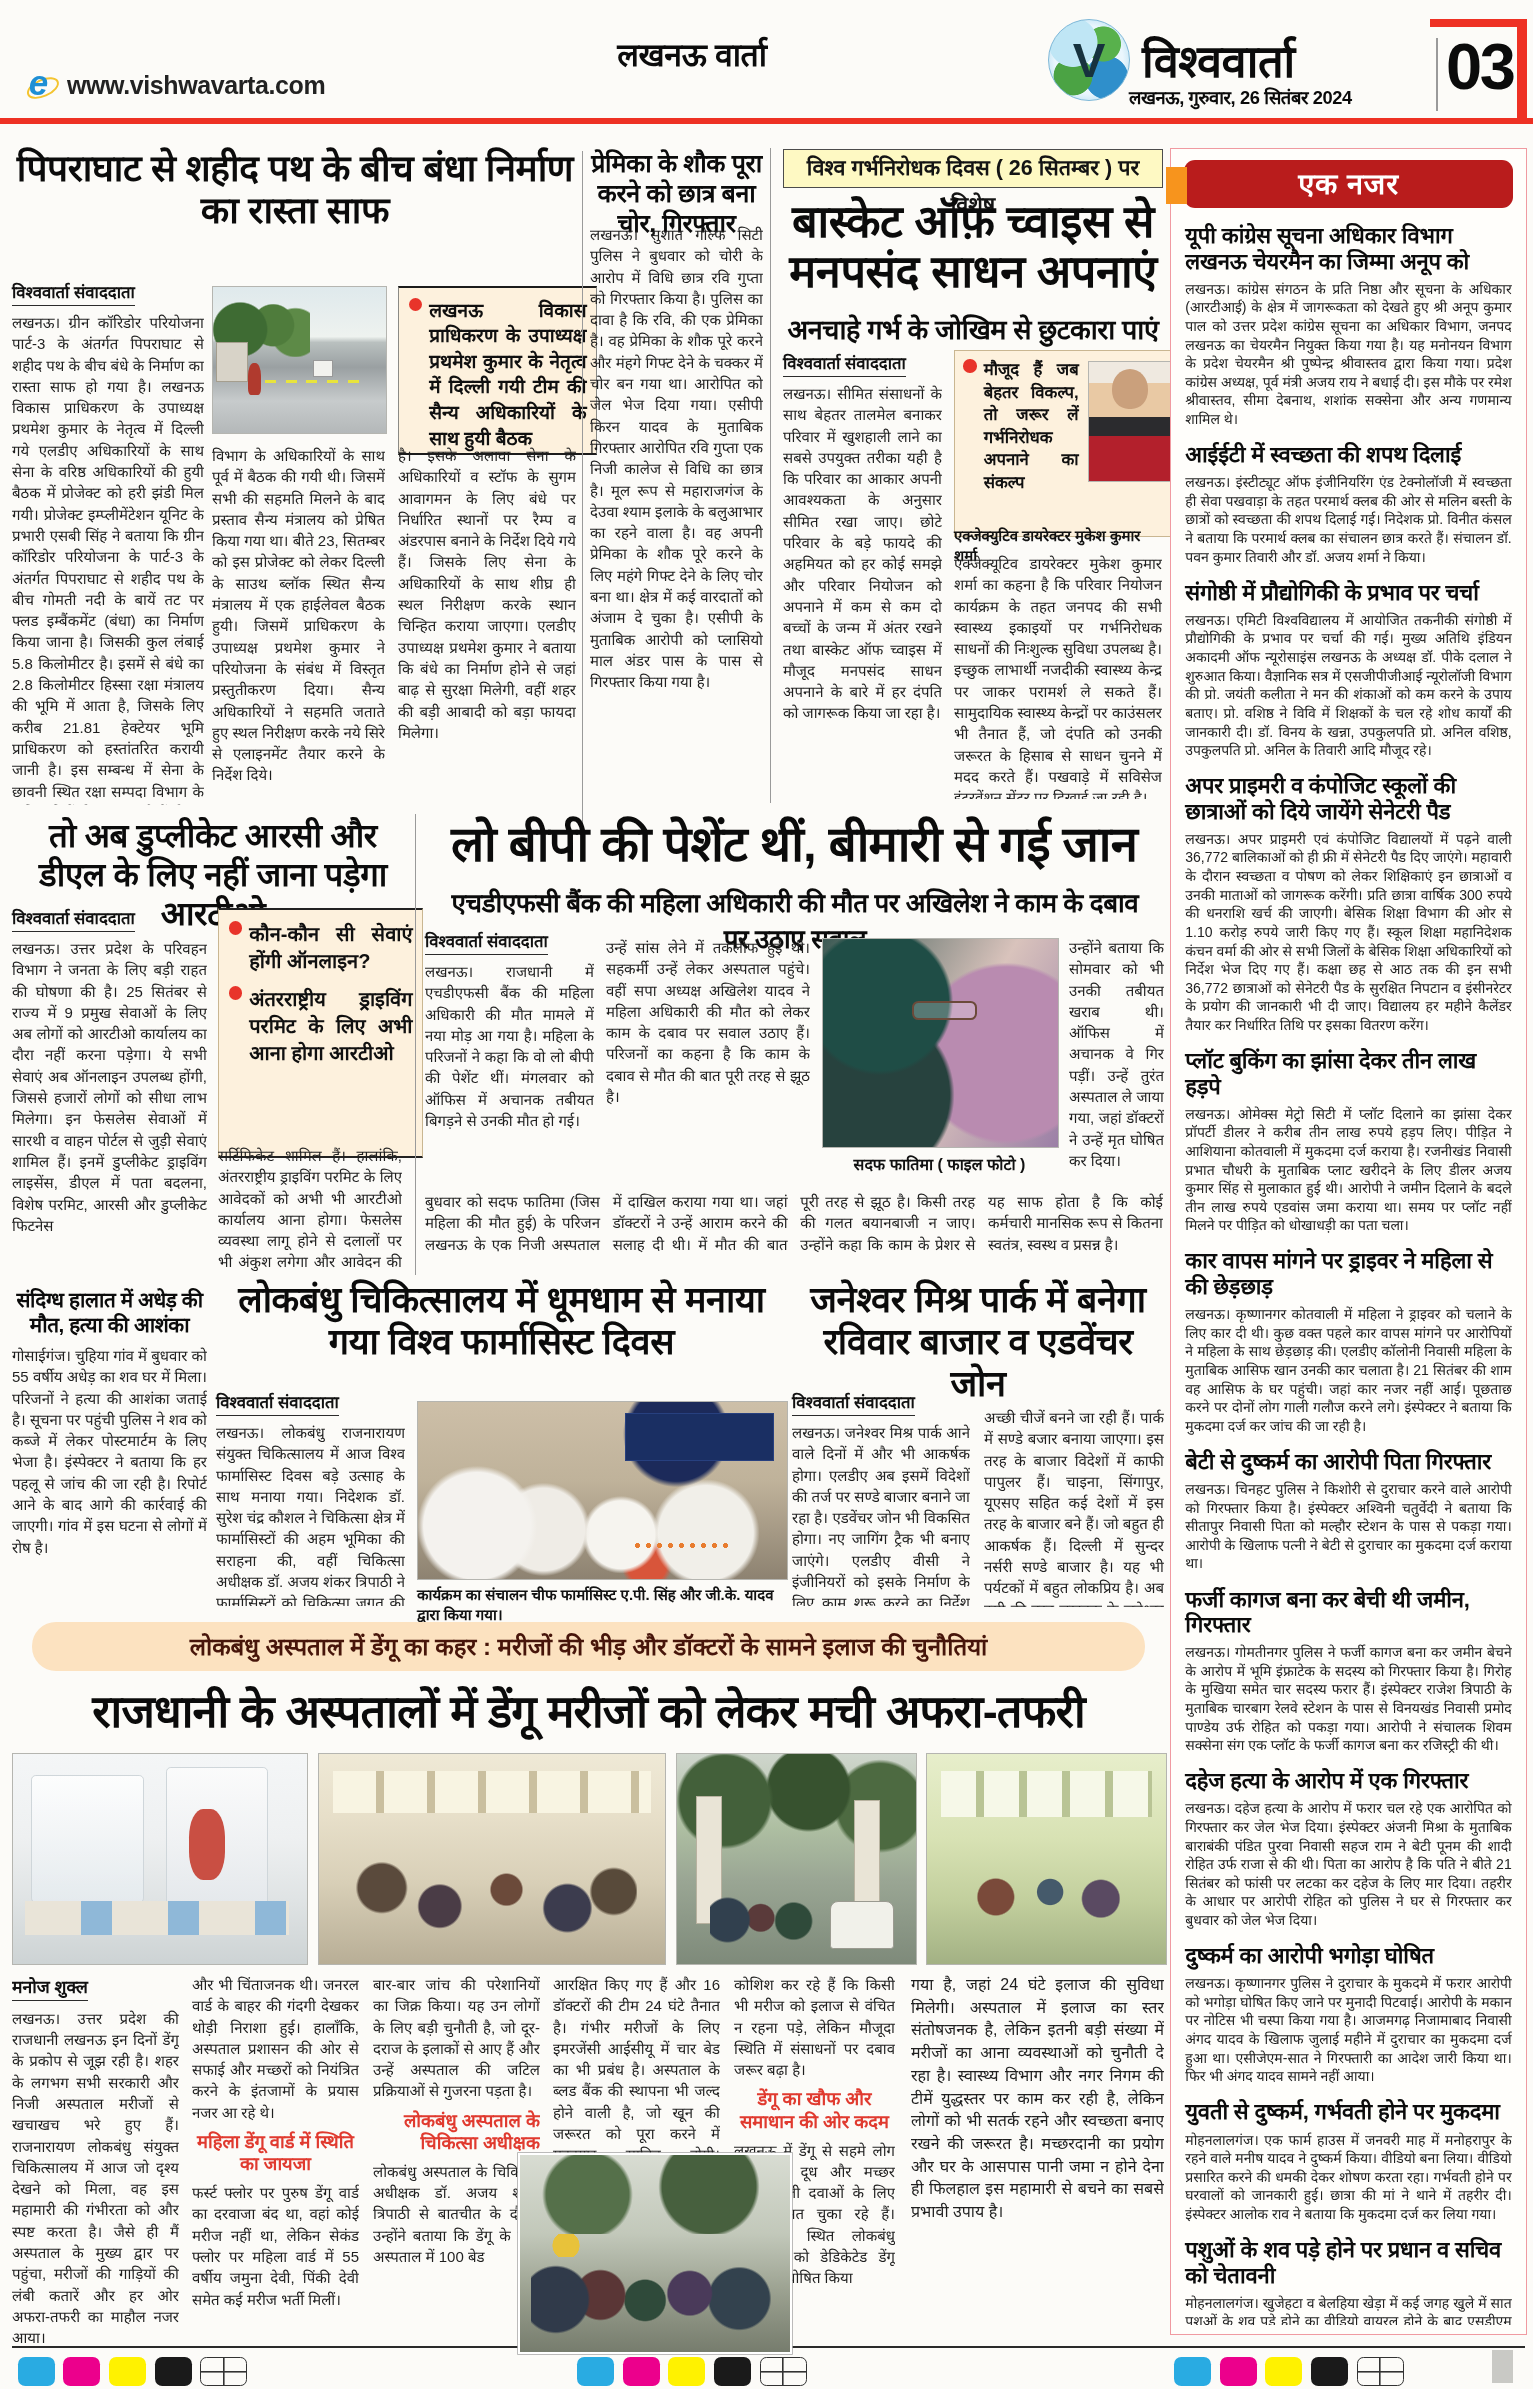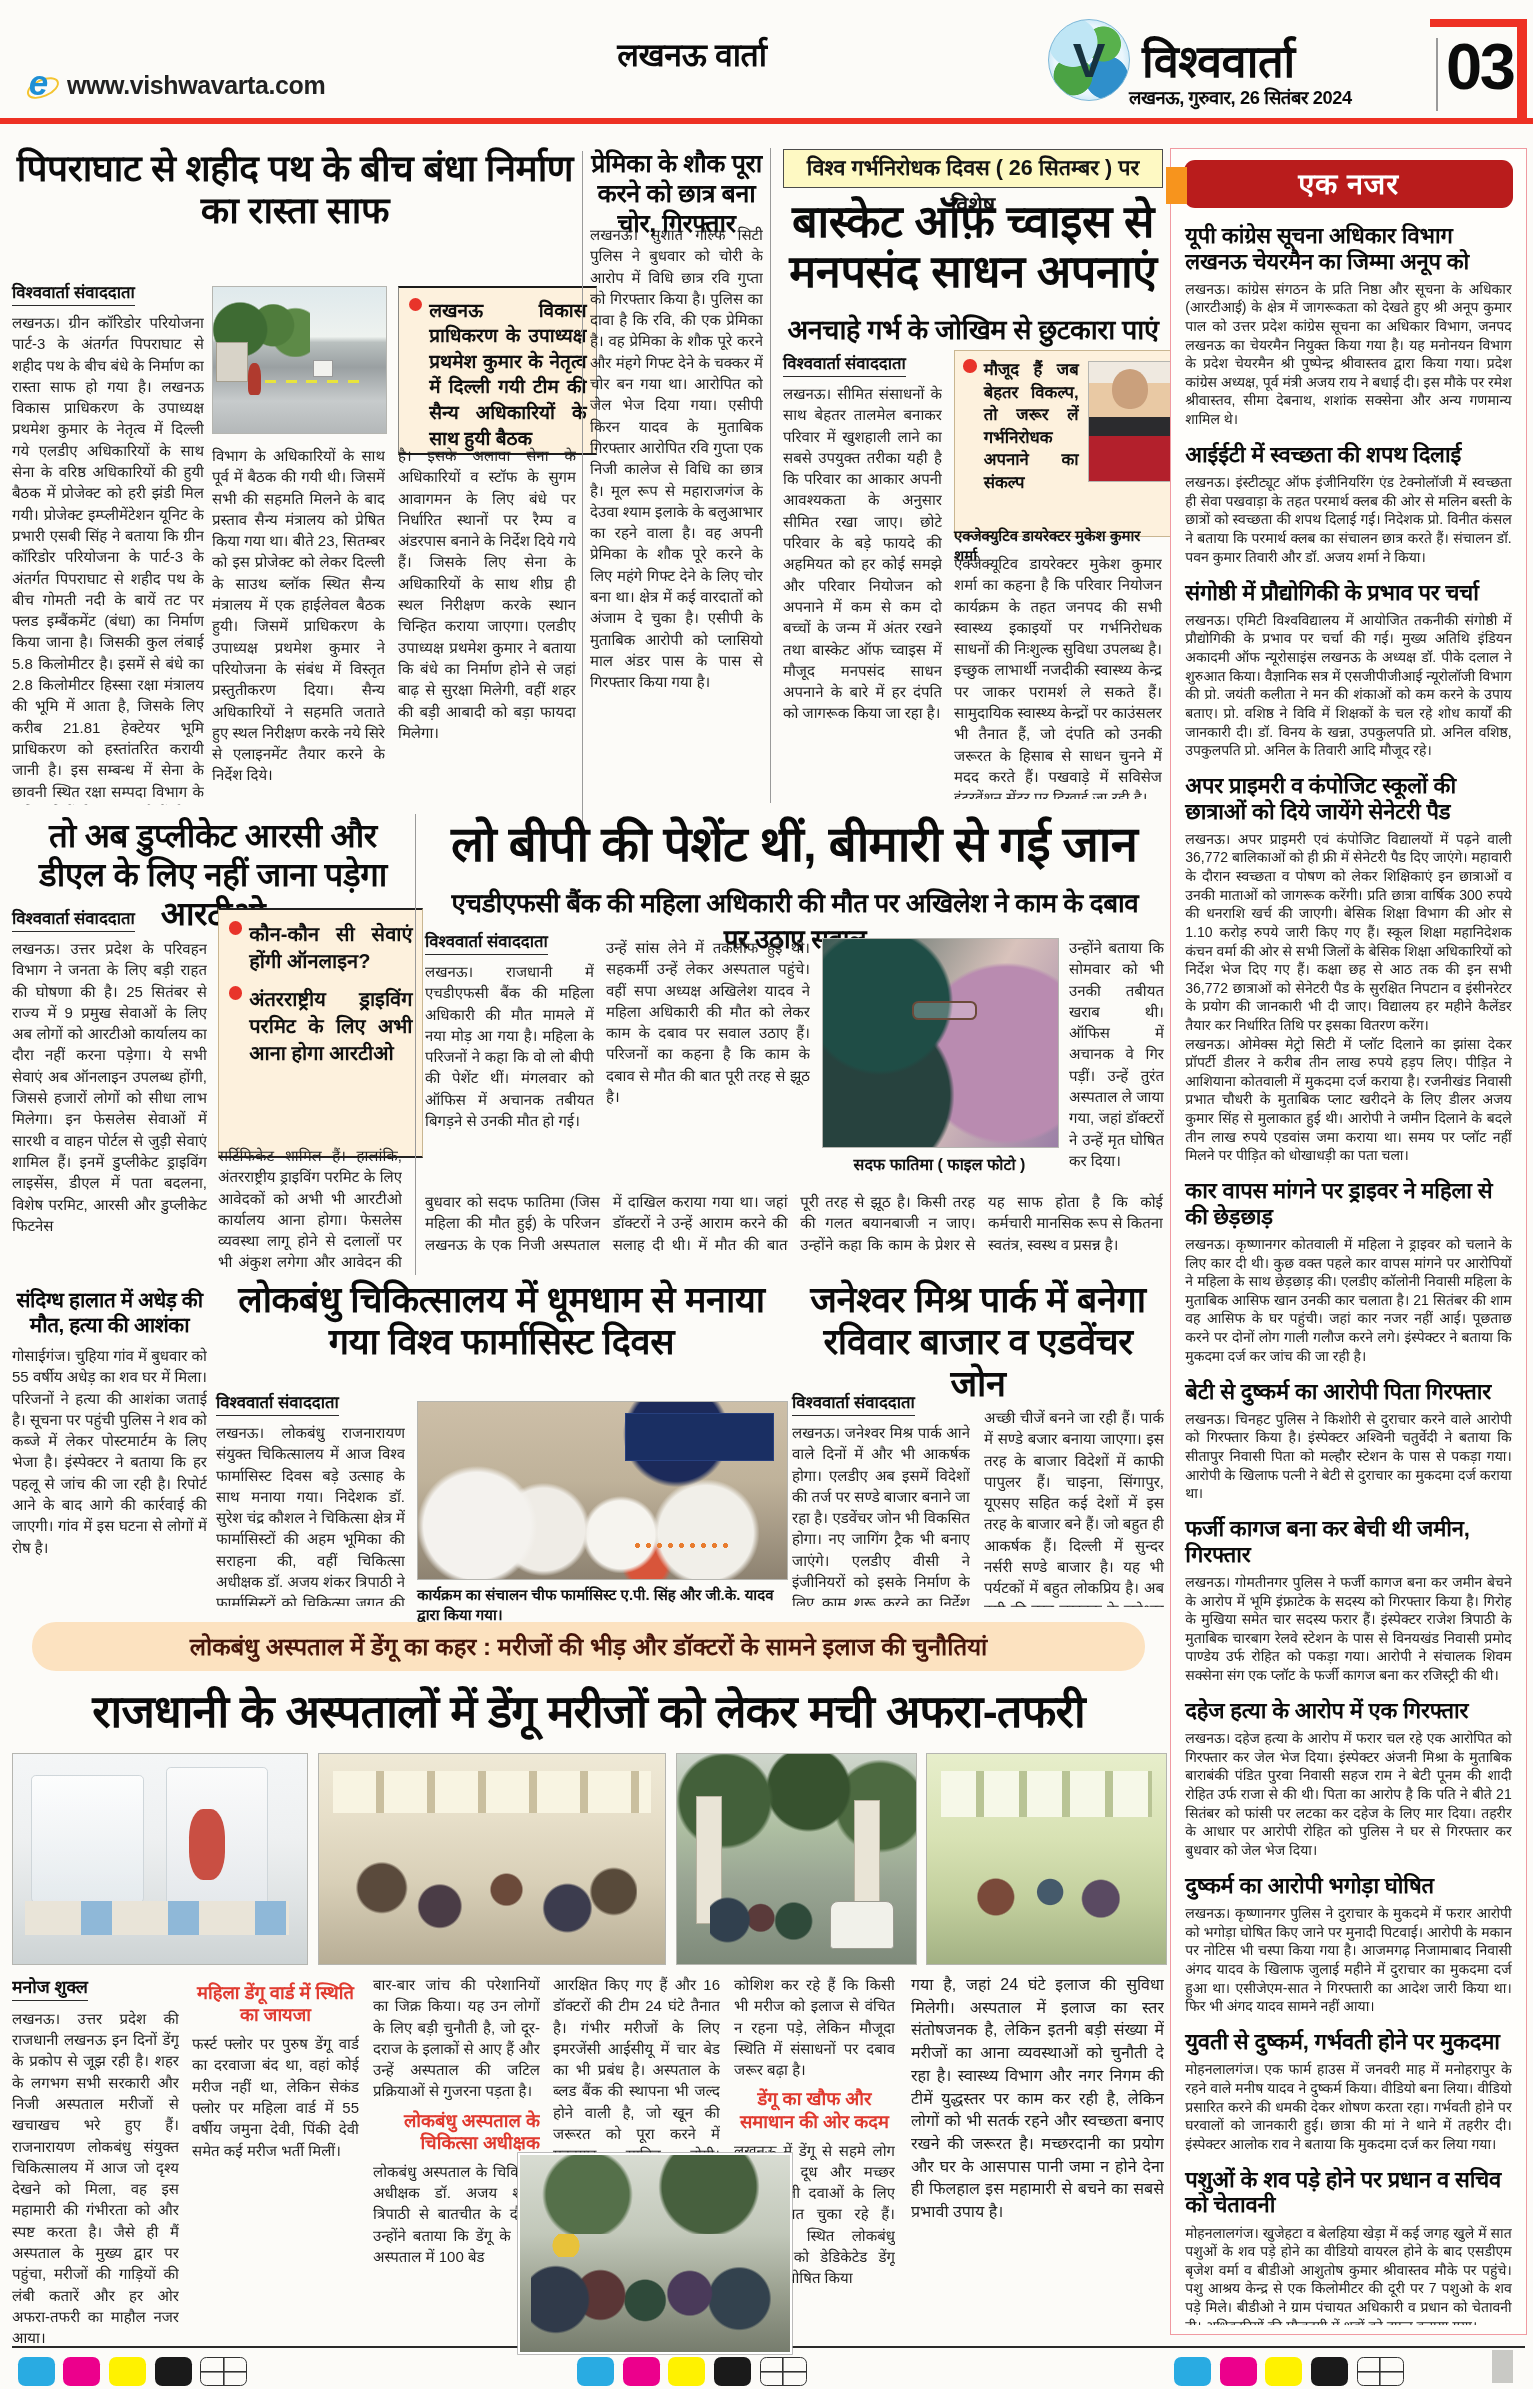--- a/index.html
+++ b/index.html
@@ -218,20 +218,21 @@
               background:linear-gradient(#e7eecb 0%,#d8e2b4 40%,#c2cf9d 70%,#a3b184 100%);">
     <div style="position:absolute;left:6%;top:8%;width:88%;height:22%;background:repeating-linear-gradient(90deg,#f6f8e8 0 35px,#b9c495 35px 43px);"></div>
     <div style="position:absolute;left:12%;top:48%;width:76%;height:40%;background:radial-gradient(circle at 22% 50%,#7a4a3a 0 12%,transparent 13%),radial-gradient(circle at 52% 44%,#455a6b 0 12%,transparent 13%),radial-gradient(circle at 80% 52%,#5a4a62 0 12%,transparent 13%);"></div>
   </div>
 
   <div class="col" style="left:12px;top:1974px;width:167px;height:377px;">
     <span class="byline" style="font-size:17.5px;">मनोज शुक्ल</span>
     <div class="body-txt" style="margin-top:6.4px;">लखनऊ। उत्तर प्रदेश की राजधानी लखनऊ इन दिनों डेंगू के प्रकोप से जूझ रही है। शहर के लगभग सभी सरकारी और निजी अस्पताल मरीजों से खचाखच भरे हुए हैं। राजनारायण लोकबंधु संयुक्त चिकित्सालय में आज जो दृश्य देखने को मिला, वह इस महामारी की गंभीरता को और स्पष्ट करता है। जैसे ही मैं अस्पताल के मुख्य द्वार पर पहुंचा, मरीजों की गाड़ियों की लंबी कतारें और हर ओर अफरा-तफरी का माहौल नजर आया।</div>
   </div>
   <div class="col" style="left:192px;top:1974px;width:167px;height:377px;">
+    <div class="body-txt">और भी चिंताजनक थी। जनरल वार्ड के बाहर की गंदगी देखकर थोड़ी निराशा हुई। हालाँकि, अस्पताल प्रशासन की ओर से सफाई और मच्छरों को नियंत्रित करने के इंतजामों के प्रयास नजर आ रहे थे।</div>
     <div class="red-sub">महिला डेंगू वार्ड में स्थिति का जायजा</div>
     <div class="body-txt">फर्स्ट फ्लोर पर पुरुष डेंगू वार्ड का दरवाजा बंद था, वहां कोई मरीज नहीं था, लेकिन सेकंड फ्लोर पर महिला वार्ड में 55 वर्षीय जमुना देवी, पिंकी देवी समेत कई मरीज भर्ती मिलीं।</div>
   </div>
   <div class="col" style="left:373px;top:1974px;width:167px;height:377px;">
     <div class="body-txt">बार-बार जांच की परेशानियों का जिक्र किया। यह उन लोगों के लिए बड़ी चुनौती है, जो दूर-दराज के इलाकों से आए हैं और उन्हें अस्पताल की जटिल प्रक्रियाओं से गुजरना पड़ता है।</div>
     <div class="red-sub" style="text-align:right;">लोकबंधु अस्पताल के चिकित्सा अधीक्षक</div>
     <div class="body-txt">लोकबंधु अस्पताल के चिकित्सा अधीक्षक डॉ. अजय शंकर त्रिपाठी से बातचीत के दौरान उन्होंने बताया कि डेंगू के लिए अस्पताल में 100 बेड</div>
   </div>
   <div class="col body-txt" style="left:553px;top:1974px;width:167px;height:377px;">आरक्षित किए गए हैं और 16 डॉक्टरों की टीम 24 घंटे तैनात है। गंभीर मरीजों के लिए इमरजेंसी आईसीयू में चार बेड का भी प्रबंध है। अस्पताल के ब्लड बैंक की स्थापना भी जल्द होने वाली है, जो खून की जरूरत को पूरा करने में मददगार साबित होगी। अस्पताल में हर रोज 800 से 900 मरीजों की जांच हो रही है। इसके बावजूद बढ़ती मरीजों की संख्या ने व्यवस्थाओं पर सवाल खड़े कर दिए हैं। डॉ. त्रिपाठी के अनुसार, हम यही</div>
   <div class="col" style="left:734px;top:1974px;width:161px;height:377px;">
@@ -262,20 +263,21 @@
         </div>
       <div>
           <div class="sb-item-h">संगोष्ठी में प्रौद्योगिकी के प्रभाव पर चर्चा</div>
           <div class="sb-item-b">लखनऊ। एमिटी विश्वविद्यालय में आयोजित तकनीकी संगोष्ठी में प्रौद्योगिकी के प्रभाव पर चर्चा की गई। मुख्य अतिथि इंडियन अकादमी ऑफ न्यूरोसाइंस लखनऊ के अध्यक्ष डॉ. पीके दलाल ने शुरुआत किया। वैज्ञानिक सत्र में एसजीपीजीआई न्यूरोलॉजी विभाग की प्रो. जयंती कलीता ने मन की शंकाओं को कम करने के उपाय बताए। प्रो. वशिष्ठ ने विवि में शिक्षकों के चल रहे शोध कार्यों की जानकारी दी। डॉ. विनय के खन्ना, उपकुलपति प्रो. अनिल वशिष्ठ, उपकुलपति प्रो. अनिल के तिवारी आदि मौजूद रहे।</div>
         </div>
       <div>
           <div class="sb-item-h">अपर प्राइमरी व कंपोजिट स्कूलों की छात्राओं को दिये जायेंगे सेनेटरी पैड</div>
           <div class="sb-item-b">लखनऊ। अपर प्राइमरी एवं कंपोजिट विद्यालयों में पढ़ने वाली 36,772 बालिकाओं को ही फ्री में सेनेटरी पैड दिए जाएंगे। महावारी के दौरान स्वच्छता व पोषण को लेकर शिक्षिकाएं इन छात्राओं व उनकी माताओं को जागरूक करेंगी। प्रति छात्रा वार्षिक 300 रुपये की धनराशि खर्च की जाएगी। बेसिक शिक्षा विभाग की ओर से 1.10 करोड़ रुपये जारी किए गए हैं। स्कूल शिक्षा महानिदेशक कंचन वर्मा की ओर से सभी जिलों के बेसिक शिक्षा अधिकारियों को निर्देश भेज दिए गए हैं। कक्षा छह से आठ तक की इन सभी 36,772 छात्राओं को सेनेटरी पैड के सुरक्षित निपटान व इंसीनरेटर के प्रयोग की जानकारी भी दी जाए। विद्यालय हर महीने कैलेंडर तैयार कर निर्धारित तिथि पर इसका वितरण करेंग।</div>
         </div>
       <div>
+          <div class="sb-item-h">प्लॉट बुकिंग का झांसा देकर तीन लाख हड़पे</div>
           <div class="sb-item-b">लखनऊ। ओमेक्स मेट्रो सिटी में प्लॉट दिलाने का झांसा देकर प्रॉपर्टी डीलर ने करीब तीन लाख रुपये हड़प लिए। पीड़ित ने आशियाना कोतवाली में मुकदमा दर्ज कराया है। रजनीखंड निवासी प्रभात चौधरी के मुताबिक प्लाट खरीदने के लिए डीलर अजय कुमार सिंह से मुलाकात हुई थी। आरोपी ने जमीन दिलाने के बदले तीन लाख रुपये एडवांस जमा कराया था। समय पर प्लॉट नहीं मिलने पर पीड़ित को धोखाधड़ी का पता चला।</div>
         </div>
       <div>
           <div class="sb-item-h">कार वापस मांगने पर ड्राइवर ने महिला से की छेड़छाड़</div>
           <div class="sb-item-b">लखनऊ। कृष्णानगर कोतवाली में महिला ने ड्राइवर को चलाने के लिए कार दी थी। कुछ वक्त पहले कार वापस मांगने पर आरोपियों ने महिला के साथ छेड़छाड़ की। एलडीए कॉलोनी निवासी महिला के मुताबिक आसिफ खान उनकी कार चलाता है। 21 सितंबर की शाम वह आसिफ के घर पहुंची। जहां कार नजर नहीं आई। पूछताछ करने पर दोनों लोग गाली गलौज करने लगे। इंस्पेक्टर ने बताया कि मुकदमा दर्ज कर जांच की जा रही है।</div>
         </div>
       <div>
           <div class="sb-item-h">बेटी से दुष्कर्म का आरोपी पिता गिरफ्तार</div>
           <div class="sb-item-b">लखनऊ। चिनहट पुलिस ने किशोरी से दुराचार करने वाले आरोपी को गिरफ्तार किया है। इंस्पेक्टर अश्विनी चतुर्वेदी ने बताया कि सीतापुर निवासी पिता को मल्हौर स्टेशन के पास से पकड़ा गया। आरोपी के खिलाफ पत्नी ने बेटी से दुराचार का मुकदमा दर्ज कराया था।</div>
         </div>

